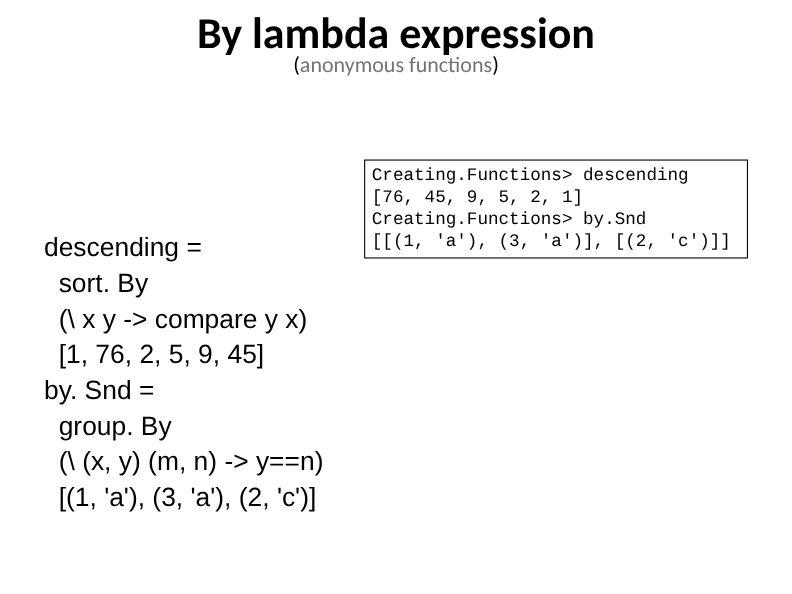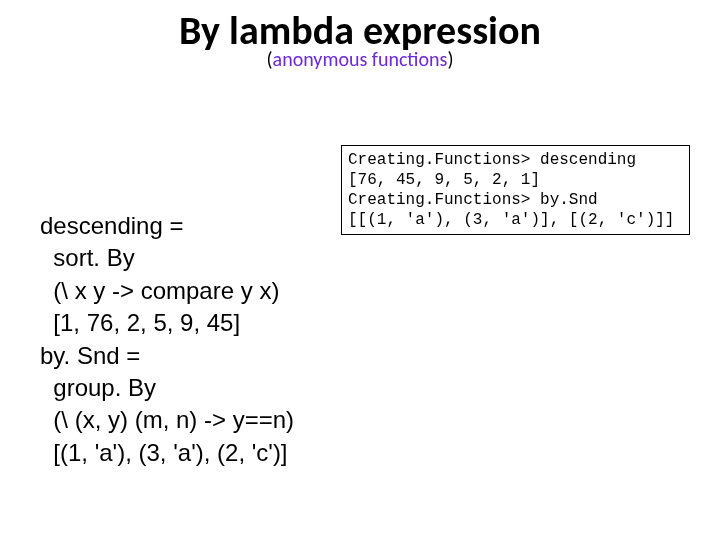--- a/index.html
+++ b/index.html
@@ -23,26 +23,26 @@
     font-weight: 700;
     margin-top: 10px;
     line-height: 1.05;
   }
   .subtitle {
     text-align: center;
     font-size: 20px;
     margin-top: -5px;
   }
   .subtitle .anon {
-    color: #6d28d9;
+    color: #737373;
   }
   .repl-box {
     position: absolute;
     top: 135px;
-    right: 30px;
+    right: 40px;
     width: 335px;
     border: 1px solid #000;
     padding: 4px 6px;
     font-family: "Courier New", Courier, monospace;
     font-size: 16px;
     line-height: 1.25;
     background: #fff;
     white-space: pre;
   }
   .code-block {

